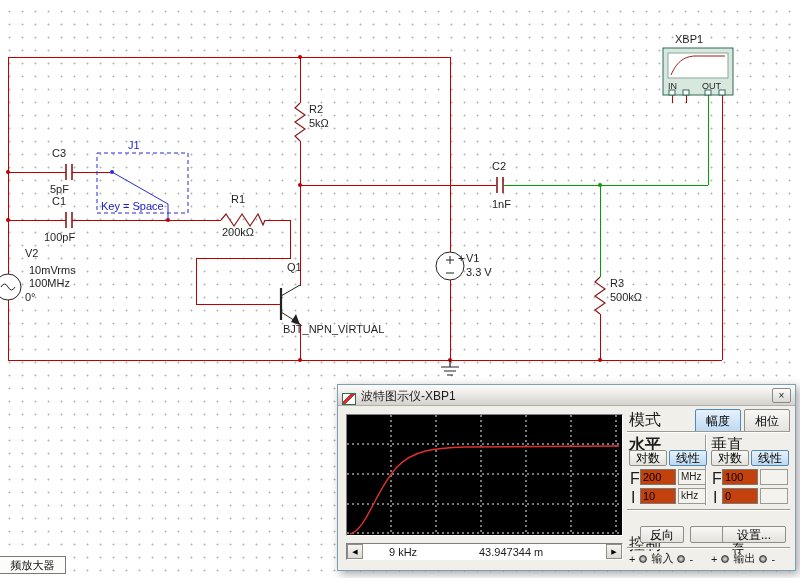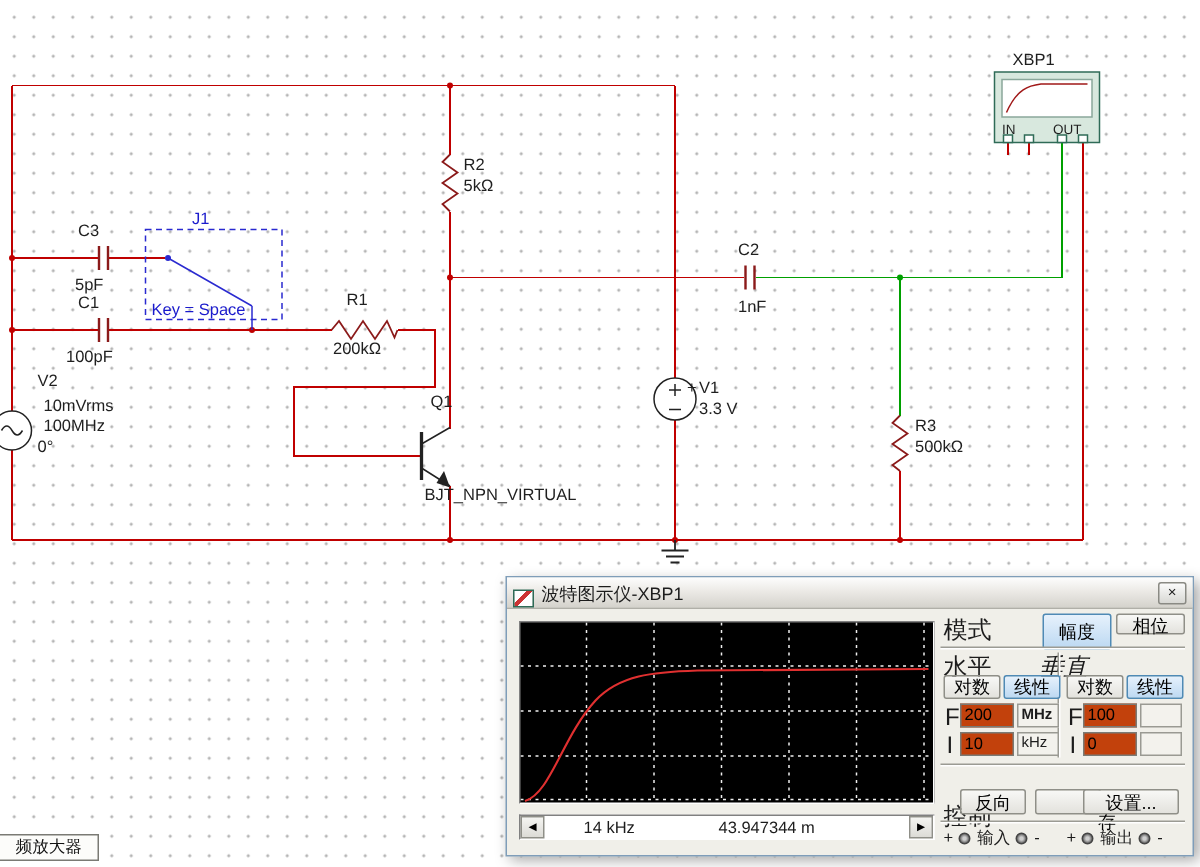--- a/index.html
+++ b/index.html
@@ -205,42 +205,42 @@
         <g stroke="#efefef" stroke-width="1" stroke-dasharray="2 3">
           <path d="M44,0 V120 M89,0 V120 M134,0 V120 M179,0 V120 M224,0 V120 M269,0 V120"></path>
           <path d="M0,29 H275 M0,59 H275 M0,89 H275 M0,118 H275"></path>
         </g>
         <path d="M3,119 C20,114 28,76 50,52 C66,35 88,33 118,32 L272,31" fill="none" stroke-width="1.4" stroke="#e03030"></path>
       </svg>
     </div>
 
     <div class="readout">
       <button class="arrow-btn" style="left:0;">◀</button>
-      <span class="readout-txt" style="left:42px;">14 kHz</span>
+      <span class="readout-txt" style="left:42px;">9 kHz</span>
       <span class="readout-txt" style="left:132px;">43.947344 m</span>
       <button class="arrow-btn" style="right:0;">▶</button>
     </div>
 
     <span class="lbl" style="left:291px; top:25px;">模式</span>
     <button class="btn sel" style="left:357px; top:24px; width:46px; height:24px;">幅度</button>
-    <button class="btn" style="left:406px; top:24px; width:46px; height:14px;">相位</button>
+    <button class="btn" style="left:406px; top:24px; width:46px; height:24px;">相位</button>
     <div class="sep-h" style="left:289px; top:46px; width:163px;"></div>
 
-    <span class="lbl" style="left:291px; top:50px;">水平</span>
-    <span class="lbl" style="left:355px; top:50px;font-style:italic;">垂直</span>
+    <span class="lbl" style="left:291px; top:50px;font-weight:bold;">水平</span>
+    <span class="lbl" style="left:373px; top:50px;">垂直</span>
     <div class="sep-v" style="left:367px; top:50px; height:70px;"></div>
 
     <button class="btn" style="left:291px; top:65px; width:38px; height:16px;">对数</button>
     <button class="btn sel" style="left:331px; top:65px; width:38px; height:16px;">线性</button>
     <button class="btn" style="left:373px; top:65px; width:38px; height:16px;">对数</button>
     <button class="btn sel" style="left:413px; top:65px; width:38px; height:16px;">线性</button>
 
     <span class="lbl" style="left:292px; top:85px;">F</span>
     <input class="fld" style="left: 302px; top: 84px;" readonly="" value="200">
-    <span class="unit" style="left:340px; top:84px;font-weight:bold;">MHz</span>
+    <span class="unit" style="left:340px; top:84px;">MHz</span>
     <span class="lbl" style="left:293px; top:104px;">I</span>
     <input class="fld" style="left: 302px; top: 103px;" readonly="" value="10">
     <span class="unit" style="left:340px; top:103px;">kHz</span>
 
     <span class="lbl" style="left:374px; top:85px;">F</span>
     <input class="fld" style="left: 384px; top: 84px;" readonly="" value="100">
     <span class="unit" style="left:422px; top:84px;"></span>
     <span class="lbl" style="left:375px; top:104px;">I</span>
     <input class="fld" style="left: 384px; top: 103px;" readonly="" value="0">
     <span class="unit" style="left:422px; top:103px;"></span>

